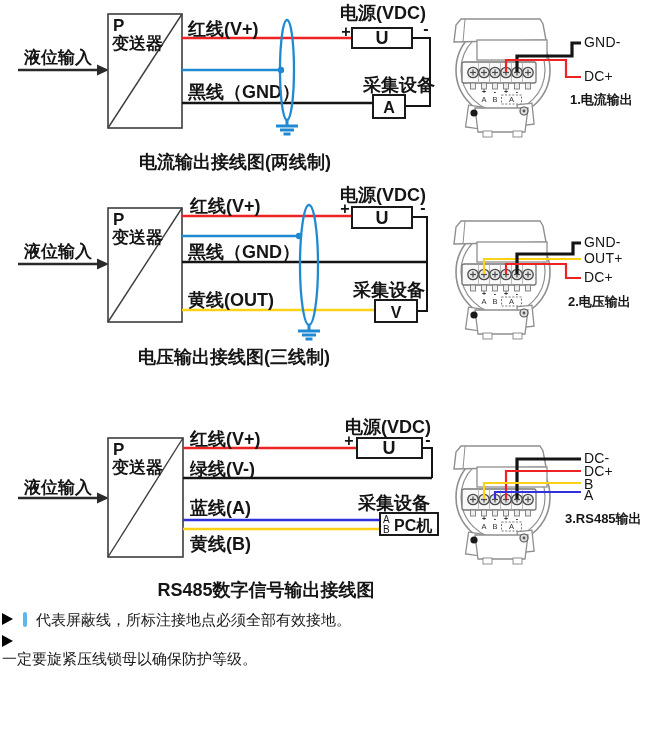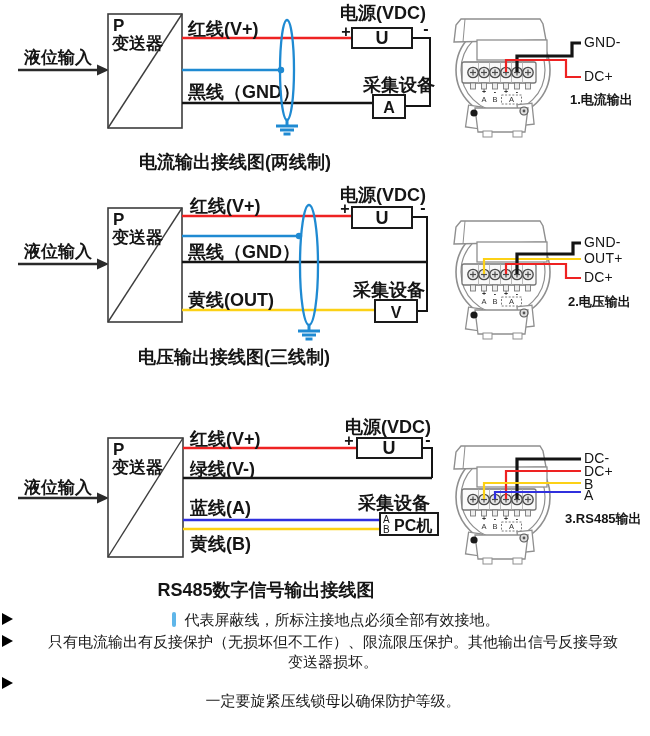--- a/index.html
+++ b/index.html
@@ -30,24 +30,24 @@
   .tbox{fill:#fff;stroke:#3d3d3d;stroke-width:1.6px;}
   .hsg{stroke:#8f8f8f;fill:#fff;}
   
   .notes{position:absolute;left:0;top:604px;width:646px;padding:6px 0 0 2px;
          font-size:15px;line-height:20px;color:#181818;}
   .note{display:flex;margin-bottom:2px;}
   .marker{width:16px;flex:0 0 16px;}
   .marker i{display:block;width:0;height:0;margin-top:3px;
             border-top:6.5px solid transparent;border-bottom:6.5px solid transparent;
             border-left:11px solid #000;}
-  .ncontent{flex:1;text-align:center;}
+  .ncontent{flex:1;}
   .shieldbar{display:inline-block;width:4px;height:15px;border-radius:2px;
              background:#5fb6e9;margin:0 9px 0 5px;vertical-align:-2px;}
-  .indent{margin-left:16px;}
+  .indent{}
 </style>
 </head>
 <body>
 
 <div class="stage">
 <svg width="650" height="604" viewBox="0 0 650 604">
   <defs>
     <g id="housing">
       <circle cx="0" cy="0" r="47" class="hsg" stroke-width="1.6"></circle>
       <circle cx="0" cy="0" r="42" class="hsg" stroke-width="1.2"></circle>
@@ -270,28 +270,19 @@
     <span class="marker">
           <i></i>
         </span>
     <span class="ncontent"><span class="shieldbar"></span><span>代表屏蔽线，所标注接地点必须全部有效接地。</span></span>
   </div>
   <div class="note">
     <span class="marker">
           <i></i>
         </span>
     <span class="ncontent">
-      <span style="display:block">只有电流输出有反接保护（无损坏但不工作）、限流限压保护。其他输出信号反接导致</span>
-      <span style="display:block">变送器损坏。</span>
-    </span>
-  </div>
-  <div class="note">
-    <span class="marker">
-          <i></i>
-        </span>
-    <span class="ncontent">
     </span>
   </div>
   <div class="note">
     <span class="ncontent indent">一定要旋紧压线锁母以确保防护等级。</span>
   </div>
 </div>
 </div>
 
 </body></html>

